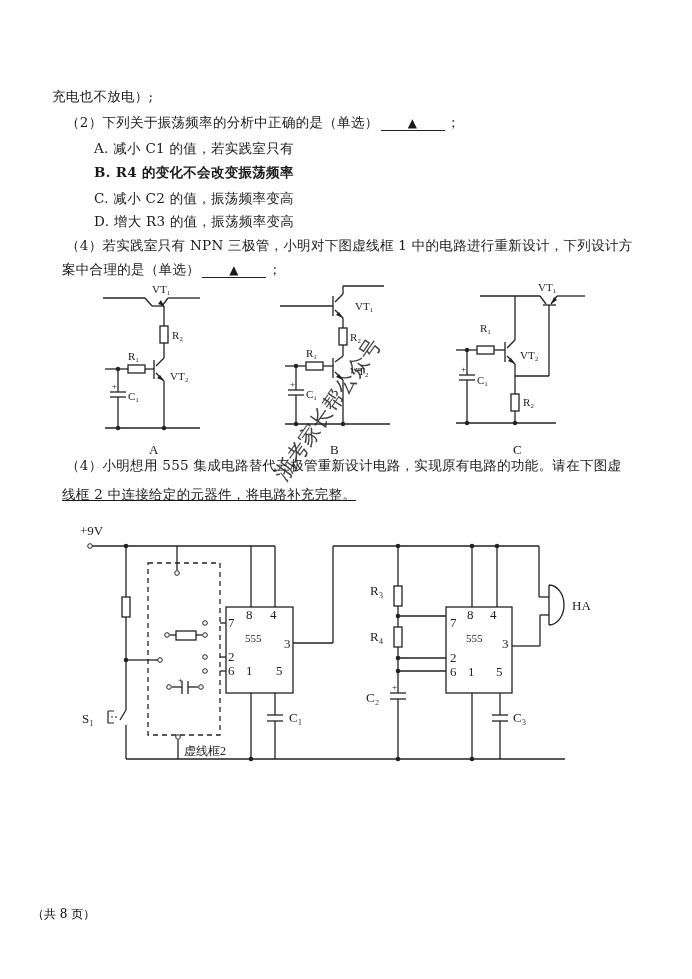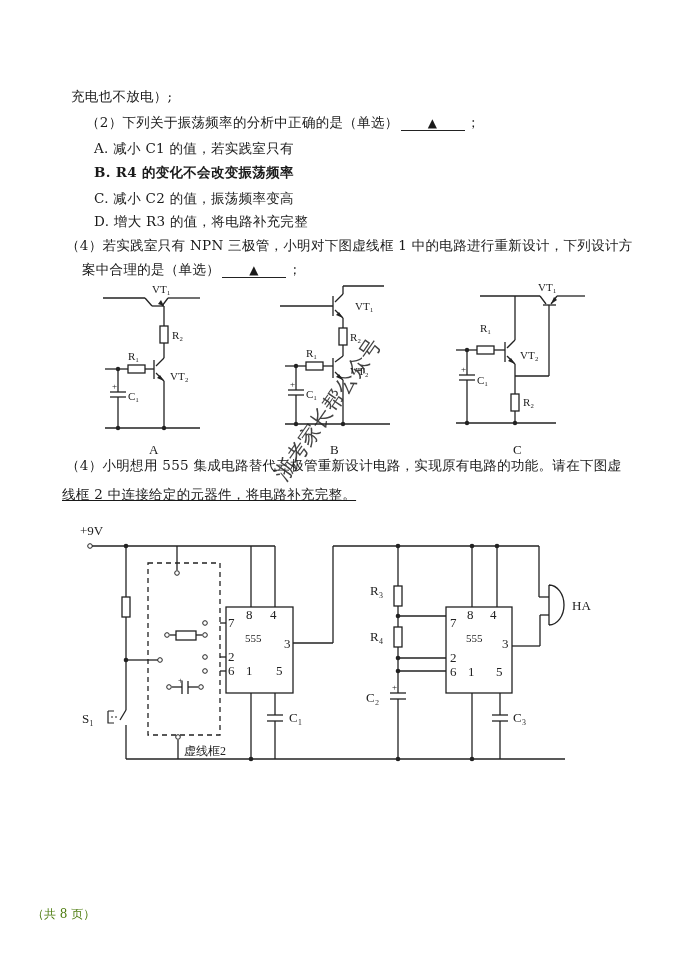--- a/index.html
+++ b/index.html
@@ -3,40 +3,40 @@
 <meta charset="utf-8">
 <style>
   html, body { margin: 0; padding: 0; background: #ffffff; }
   body { width: 692px; height: 979px; position: relative; overflow: hidden;
          font-family: "DejaVu Serif", "Liberation Serif", serif; color: #1a1a1a; }
   .line { position: absolute; font-size: 13.5px; white-space: nowrap; letter-spacing: 0.3px; }
   .blank { display: inline-block; width: 64px; border-bottom: 1px solid #222; text-align: center;
            margin: 0 2px; line-height: 14px; font-size: 12px; }
   .fig-label { position: absolute; font-size: 13px; font-family: "Liberation Serif", serif; }
   svg text { font-family: "Liberation Serif", serif; fill: #222; }
-  .footer { position: absolute; left: 32px; top: 906px; font-size: 12px; color: #4d7c0f; }
+  .footer { position: absolute; left: 32px; top: 906px; font-size: 12px; color: #000000; }
   .watermark { position: absolute; left: 268px; top: 470px; font-size: 21px; color: #222;
                transform: rotate(-55deg); transform-origin: 0 0; white-space: nowrap;
                font-family: "DejaVu Sans", sans-serif; opacity: 0.85; }
 </style>
 </head>
 <body>
 
-<div class="line" style="left:71px;top:88px;text-align:center;">充电也不放电）;</div>
-
-<div class="line" style="left:66px;top:114px;margin-left:20px;">
+<div class="line" style="left:52px;top:88px;text-align:center;">充电也不放电）;</div>
+
+<div class="line" style="left:66px;top:114px;">
   <span>（2）下列关于振荡频率的分析中正确的是（单选）</span><span class="blank">▲</span><span>；</span>
 </div>
 <div class="line" style="left:94px;top:140px;">A. 减小 C1 的值，若实践室只有</div>
 <div class="line" style="left:94px;top:164px;font-weight:bold;">B. R4 的变化不会改变振荡频率</div>
 <div class="line" style="left:94px;top:190px;">C. 减小 C2 的值，振荡频率变高</div>
-<div class="line" style="left:94px;top:213px;">D. 增大 R3 的值，将电路补充完整</div>
+<div class="line" style="left:94px;top:213px;">D. 增大 R3 的值，振荡频率变高</div>
 
 <div class="line" style="left:66px;top:237px;">（4）若实践室只有 NPN 三极管，小明对下图虚线框 1 中的电路进行重新设计，下列设计方</div>
-<div class="line" style="left:62px;top:261px;margin-left:20px;">
+<div class="line" style="left:62px;top:261px;">
   <span>案中合理的是（单选）</span><span class="blank">▲</span><span>；</span>
 </div>
 
 <svg width="692" height="200" style="position:absolute;left:0;top:278px;" viewBox="0 0 692 200">
   <g stroke="#222" stroke-width="1.3" fill="none">
 
     <g>
       <line x1="103" y1="20" x2="145" y2="20"></line>
       <line x1="168" y1="20" x2="200" y2="20"></line>
       <line x1="152" y1="28" x2="164" y2="28"></line>

